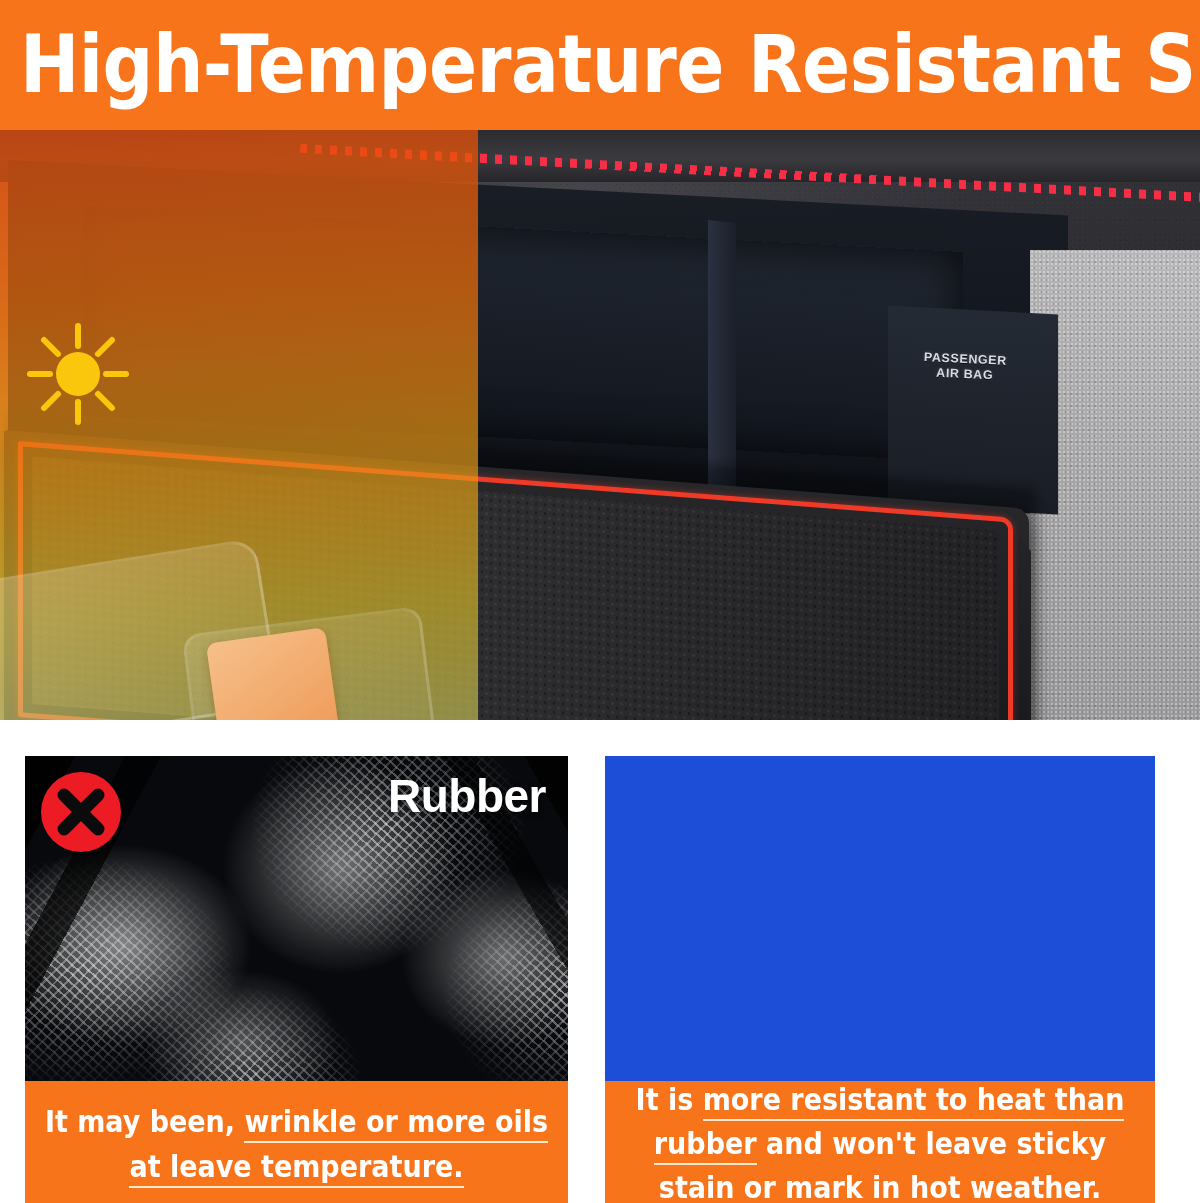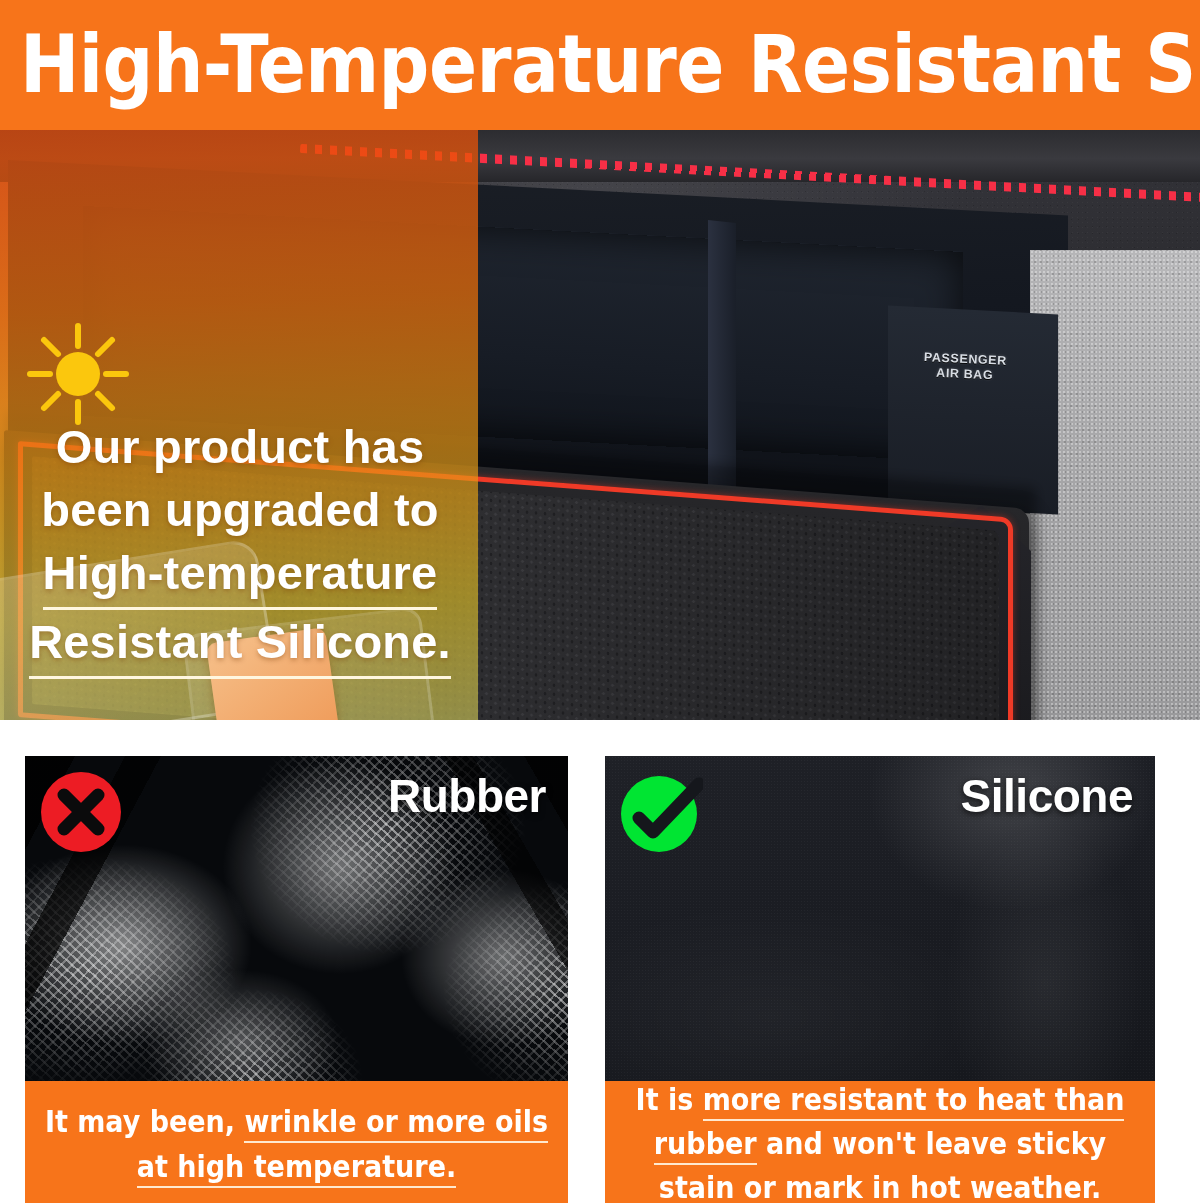--- a/index.html
+++ b/index.html
@@ -363,55 +363,41 @@
       <line x1="54" y1="82" x2="54" y2="102"></line>
       <line x1="6" y1="54" x2="26" y2="54"></line>
       <line x1="82" y1="54" x2="102" y2="54"></line>
       <line x1="20" y1="20" x2="34" y2="34"></line>
       <line x1="74" y1="74" x2="88" y2="88"></line>
       <line x1="88" y1="20" x2="74" y2="34"></line>
       <line x1="34" y1="74" x2="20" y2="88"></line>
     </g>
   </svg>
 
-  <div class="hero-copy">
-    <div>Our product has</div>
-    <div>been upgraded to</div>
-    <div><span class="u">High-temperature</span></div>
-    <div><span class="u">Resistant Silicone.</span></div>
-  </div>
 </div>
 
 <div class="cards">
 
   <div class="card left">
     <div class="card-photo">
       <div class="rubber-tex"></div>
       <div class="rubber-crease"></div>
       <svg class="badge" viewBox="0 0 84 84">
         <circle cx="42" cy="42" r="40" fill="#ED1C24"></circle>
         <g stroke="#0b0b0c" stroke-width="13" stroke-linecap="round">
           <line x1="25" y1="25" x2="59" y2="59"></line>
           <line x1="59" y1="25" x2="25" y2="59"></line>
         </g>
       </svg>
       <div class="card-label">Rubber</div>
     </div>
     <div class="card-caption" style="background: rgb(247, 116, 26);">
-      <div class="cap-text"><span>It may been, </span><span class="u">wrinkle or more oils</span><span> </span><span class="u">at high temperature.</span></div>
+      <div class="cap-text"><span>It may been, </span><span class="u">wrinkle or more oils</span><span> </span><span class="u">at leave temperature.</span></div>
     </div>
   </div>
 
   <div class="card right">
-    <div class="card-photo">
-      <div class="silicone-tex"></div>
-      <svg class="badge" viewBox="0 0 84 84">
-        <circle cx="40" cy="44" r="38" fill="#00E532"></circle>
-        <path d="M20 48 L34 62 L80 14" fill="none" stroke="#15171c" stroke-width="13" stroke-linecap="round" stroke-linejoin="round"></path>
-      </svg>
-      <div class="card-label">Silicone</div>
-    </div>
     <div class="card-caption" style="background: rgb(247, 116, 26);">
       <div class="cap-text"><span>It is </span><span class="u">more resistant to heat than</span><span> </span><span class="u">rubber</span><span> and won't leave sticky stain or mark in hot weather.</span></div>
     </div>
   </div>
 
 </div>
 
 </body></html>

